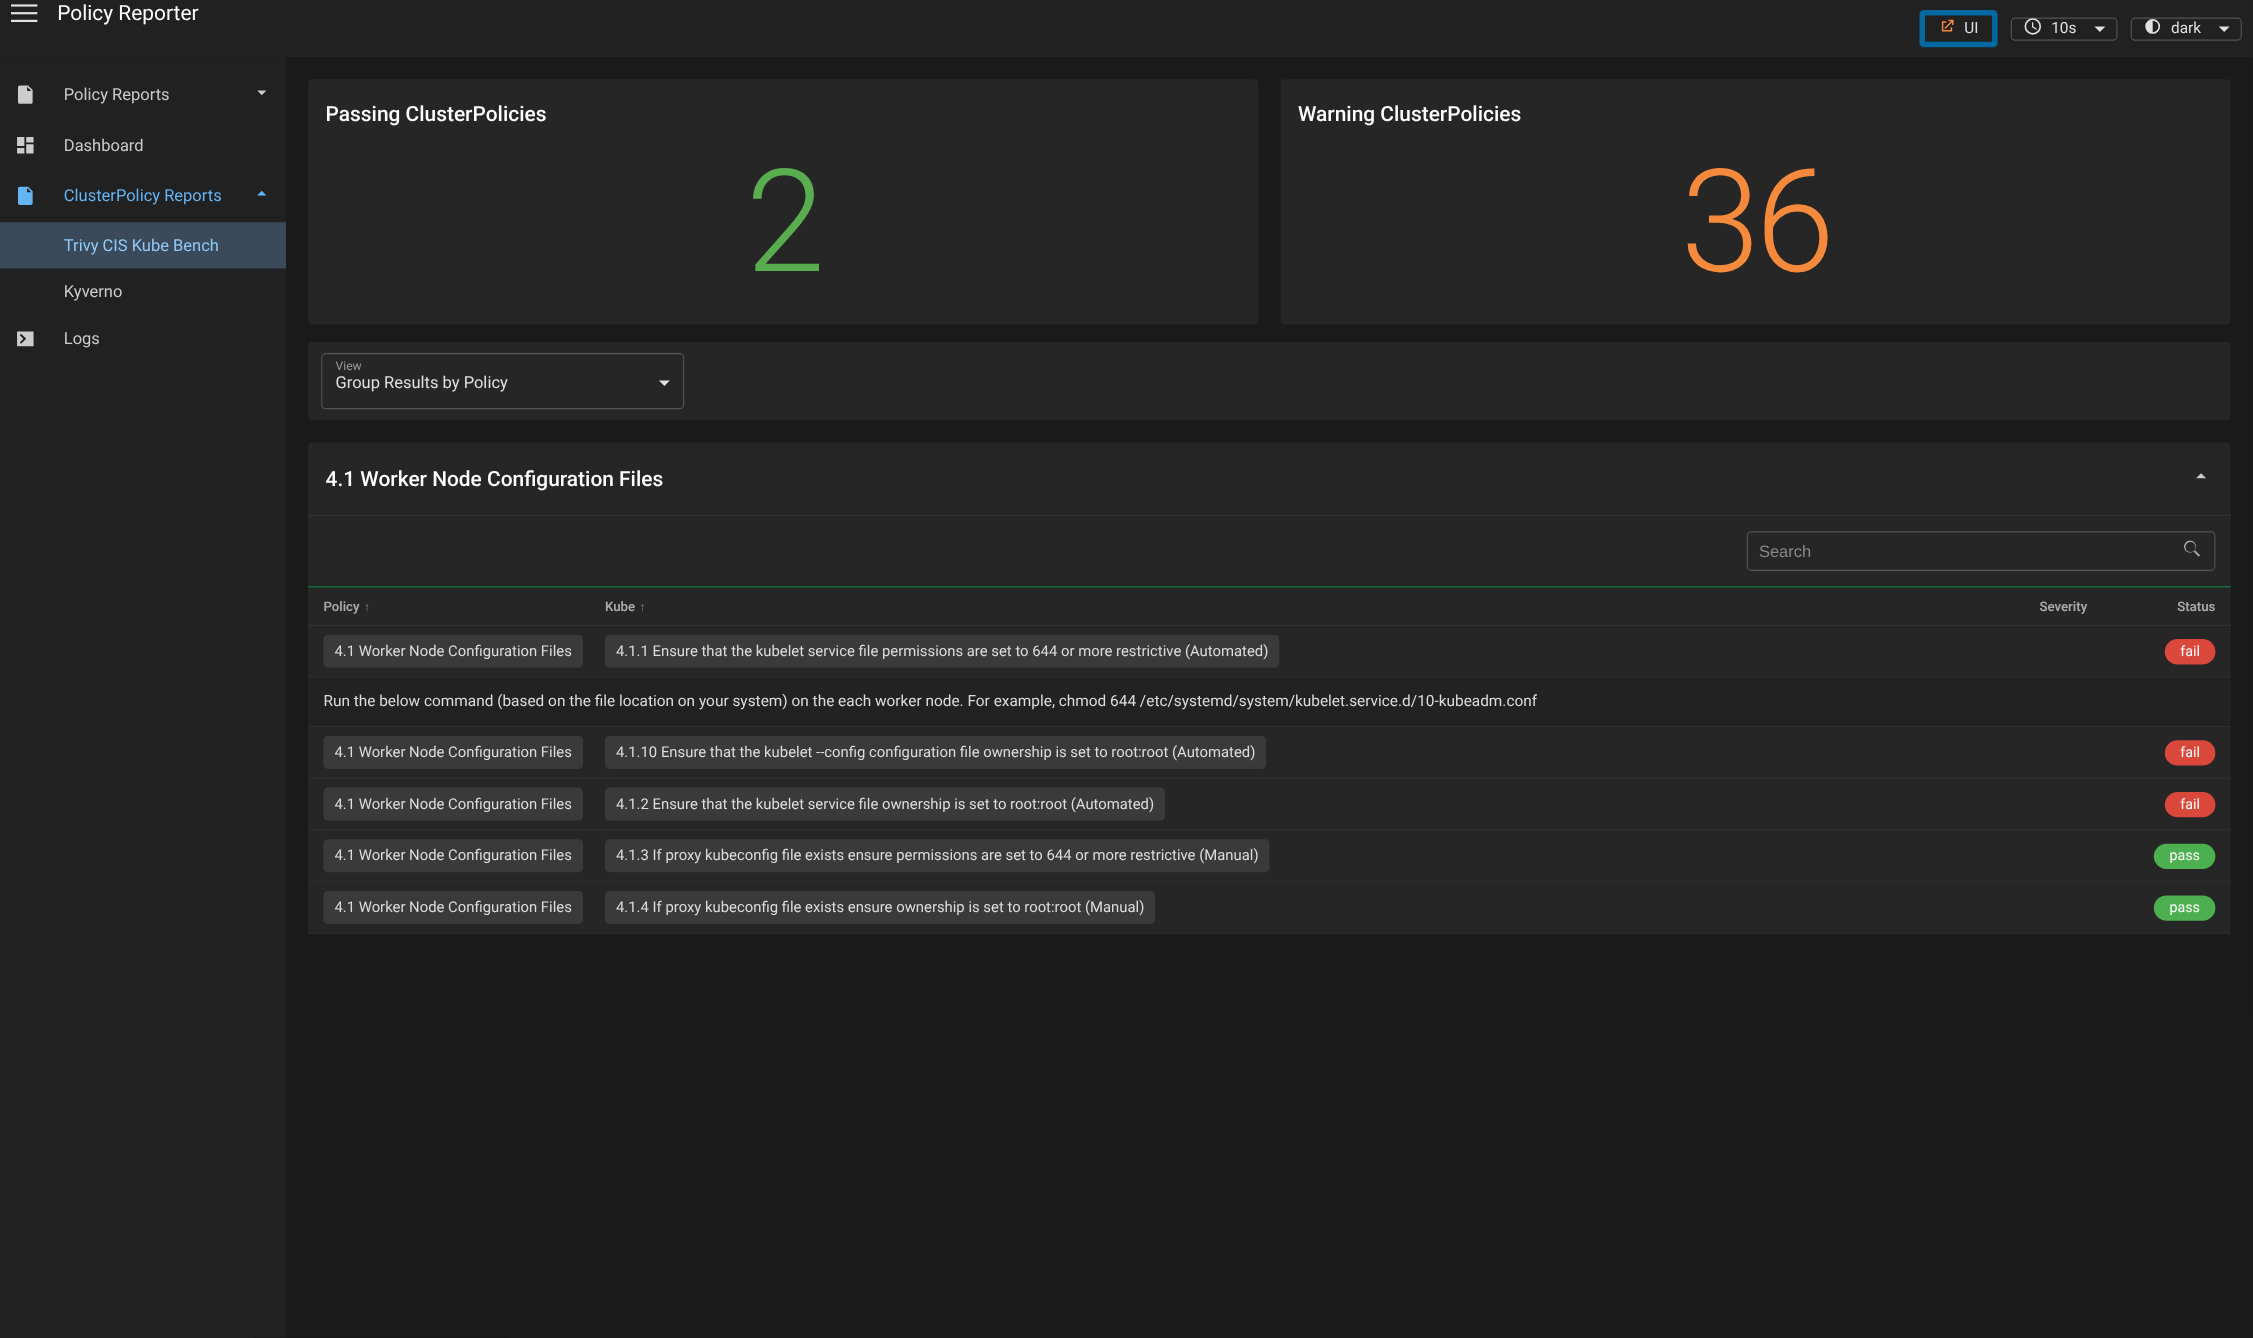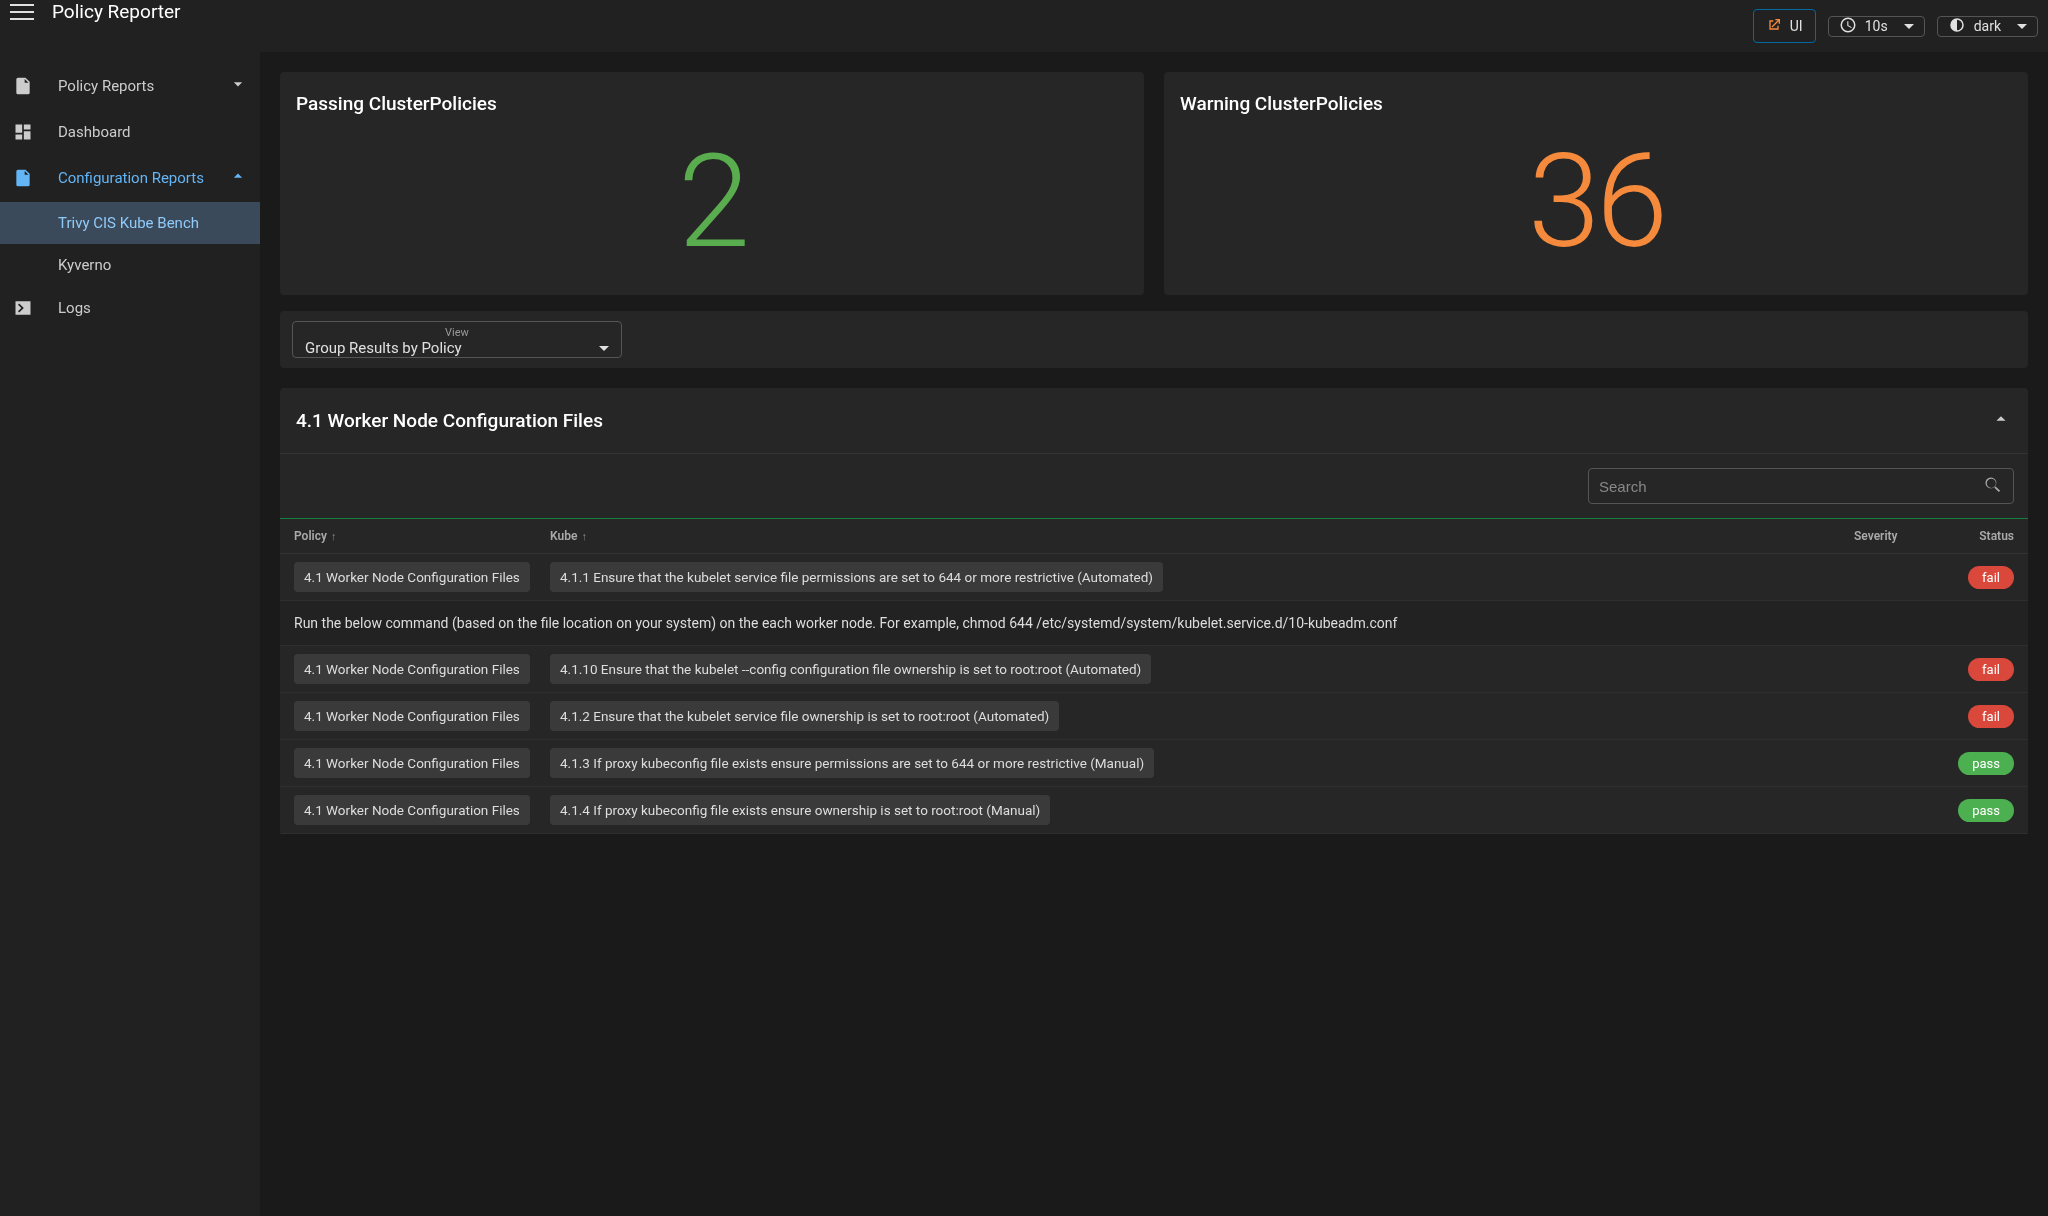--- a/index.html
+++ b/index.html
@@ -19,21 +19,21 @@
   }
   .hamburger {
     width: 24px; height: 24px; display: flex; flex-direction: column;
     justify-content: center; gap: 5px; cursor: pointer;
   }
   .hamburger span { display:block; height:2px; background:#e0e0e0; }
   .app-title { font-size: 19px; font-weight: 400; color:#fff; }
   .app-bar-right { margin-left:auto; display:flex; align-items:center; gap:12px; }
   .ui-btn {
     display:flex; align-items:center; gap:8px;
-    border:1px solid #0369a1; border-radius:4px; padding:6px 12px;
+    border:5px solid #0369a1; border-radius:4px; padding:6px 12px;
     color:#e0e0e0; cursor:pointer; height:34px;
   }
   .ui-btn .ext-icon { color:#f58a3c; }
   .select-btn {
     display:flex; align-items:center; gap:8px;
     border:1px solid #555; border-radius:4px; padding:6px 10px;
     height:21px; cursor:pointer;
   }
   .tri-down {
     width:0;height:0;border-left:5px solid transparent;border-right:5px solid transparent;
@@ -71,21 +71,21 @@
     letter-spacing:-4px; margin-top:10px;
   }
   .num-fail { color:#e35b4d; }
   .num-pass { color:#5aad4e; }
   .num-warn { color:#f58a3c; }
   .view-panel {
     margin-top:16px; background:#262626; border-radius:4px; padding:10px 12px;
   }
   .view-select {
     display:inline-flex; flex-direction:column; border:1px solid #555; border-radius:4px;
-    padding:4px 12px 0 12px; min-width:330px; position:relative; cursor:pointer;text-align:center;
+    padding:4px 12px 14px 12px; min-width:330px; position:relative; cursor:pointer;
   }
   .view-select-label { font-size:11px; color:#999; }
   .view-select-value { font-size:15px; color:#e0e0e0; display:flex; align-items:center;}
   .view-select-value .tri-down { margin-left:auto; }
   .policy-card {
     margin-top:20px; background:#262626; border-radius:4px;
   }
   .policy-header {
     display:flex; align-items:center; padding:20px 16px; border-bottom:1px solid #333;
     cursor:pointer;
@@ -193,21 +193,21 @@
           </svg>
       </span>
       <span>Dashboard</span>
     </div>
     <div class="nav-item expandable active">
       <span class="nav-icon" style="color:#64b5f6">
         <svg width="20" height="20" viewBox="0 0 24 24">
             <path d="M6 2h9l5 5v13a2 2 0 0 1-2 2H6a2 2 0 0 1-2-2V4a2 2 0 0 1 2-2zm8 1.5V8h4.5zM8 12h8v2H8zm0 4h8v2H8z"></path>
           </svg>
       </span>
-      <span>Configuration Reports</span>
+      <span>ClusterPolicy Reports</span>
       <span class="chev" style="color:#64b5f6">
         <svg class="chev-down-svg" viewBox="0 0 24 24">
             <path d="M7 14l5-5 5 5z"></path>
           </svg>
       </span>
     </div>
     <div class="sub-item active">
       <span>Trivy CIS Kube Bench</span>
     </div>
     <div class="sub-item">

